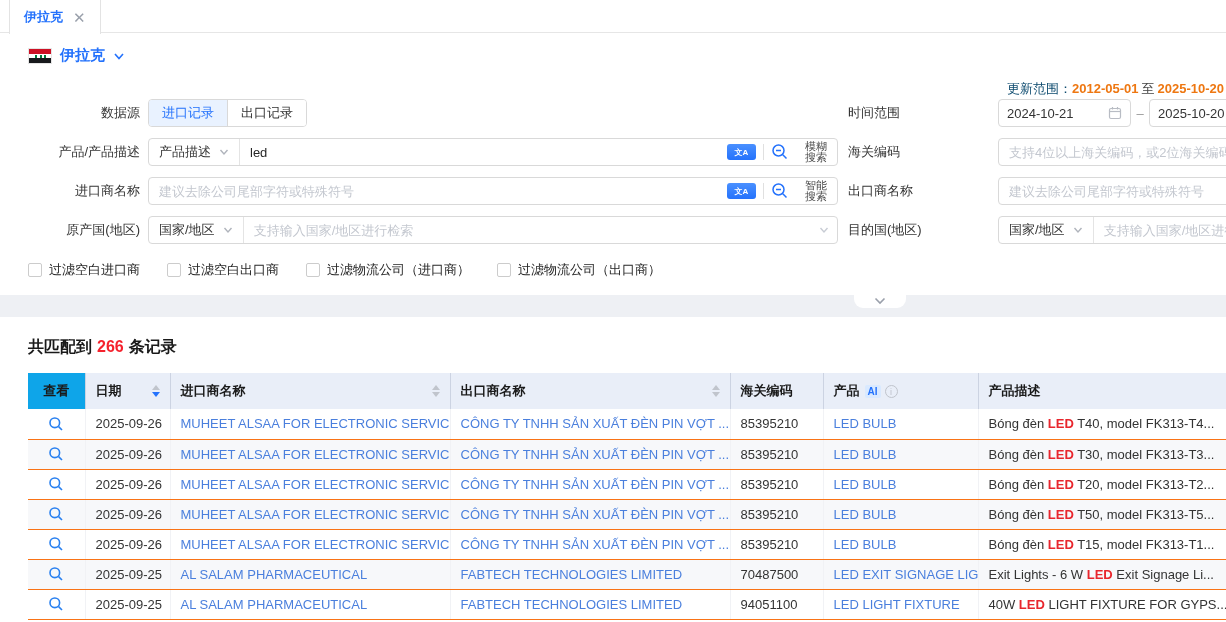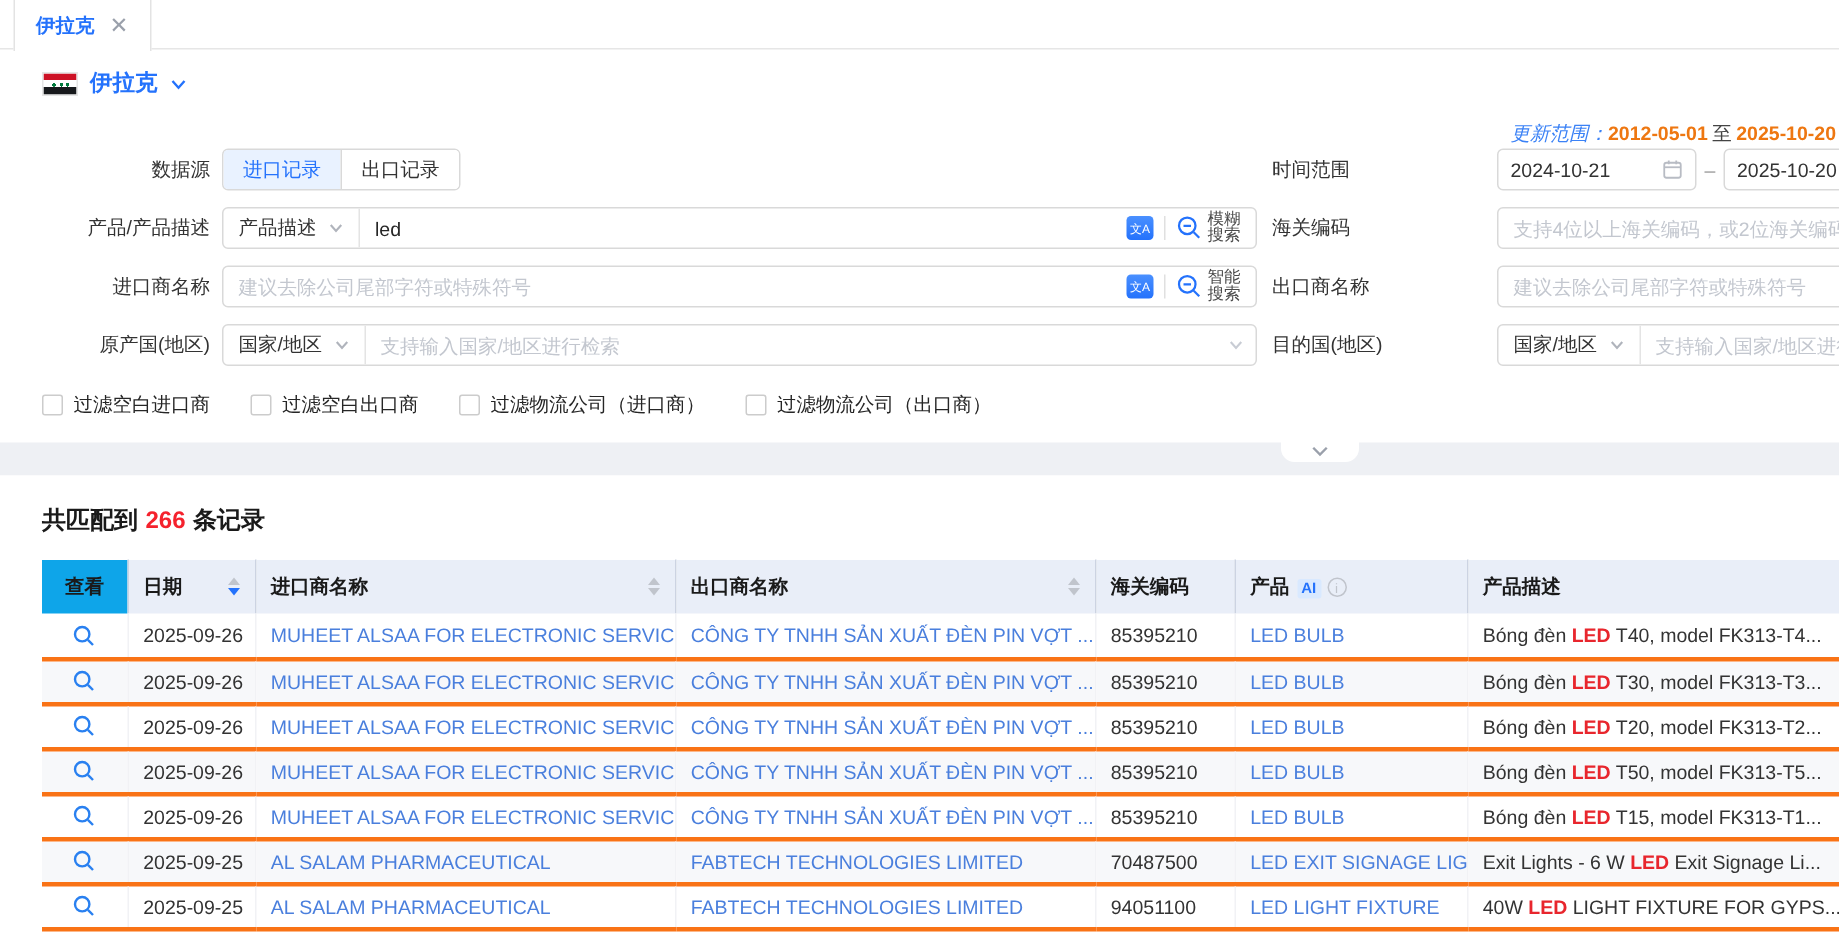--- a/index.html
+++ b/index.html
@@ -26,42 +26,42 @@
 
   
   .filter-section { position:relative; height:217px; background:#fff; }
   .frow { position:absolute; left:0; right:0; height:28px;padding-left:43px; }
   .lbl-left  { position:absolute; left:0;   width:140px; text-align:right; line-height:28px; color:#333; }
   .ctl-left  { position:absolute; left:148px; width:690px; height:28px; }
   .lbl-right { position:absolute; left:848px; width:140px; line-height:28px; color:#333; }
   .ctl-right { position:absolute; left:998px; width:400px; height:28px; }
 
   .update-range { position:absolute; top:2px; right:2px; font-size:13px; white-space:nowrap; }
-  .update-range .ur-label { color:#3b82f6;font-style:italic; }
+  .update-range .ur-label { color:#0c4a6e; }
   .update-range .ur-date { color:#ee7711; font-weight:bold; }
   .update-range .ur-mid { color:#444; margin:0 3px; }
 
   .toggle-group { display:inline-flex; height:28px; border:1px solid #d9d9d9; border-radius:4px; overflow:hidden; }
   .toggle-btn { display:flex; align-items:center; padding:0 13px; background:#fff; color:#333; cursor:pointer; }
   .toggle-btn + .toggle-btn { border-left:1px solid #d9d9d9; }
   .toggle-btn.active { background:#e9f2ff; color:#2472fc; }
 
   .input-group { display:flex; align-items:center; height:28px; border:1px solid #d9d9d9; border-radius:4px;
                  background:#fff; overflow:hidden; }
   .ig-select { display:flex; align-items:center; gap:8px; padding:0 10px; height:100%; flex:0 0 auto;
                border-right:1px solid #e4e4e4; color:#333; cursor:pointer; }
   .ig-input { flex:1 1 auto; height:100%; border:0; outline:none; padding:0 10px; font-size:13px;
               font-family:inherit; color:#262626; background:transparent; min-width:0; }
   .ig-input::placeholder { color:#c3c7cf; }
   .ig-tools { display:flex; align-items:center; gap:7px; padding:0 8px 0 4px; flex:0 0 auto; }
-  .translate-icon { display:flex; align-items:center; justify-content:center; width:18px; height:16px;
+  .translate-icon { display:flex; align-items:center; justify-content:center; width:29px; height:16px;
                     border-radius:3px; background:linear-gradient(#4a90ff,#2472fc); color:#fff; font-size:8px;
-                    font-weight:normal; cursor:pointer; letter-spacing:0; }
+                    font-weight:bold; cursor:pointer; letter-spacing:0; }
   .tool-sep { width:1px; height:16px; background:#e0e0e0; }
-  .search-btn { display:flex; align-items:center; gap:3px; cursor:pointer; }
+  .search-btn { display:flex; align-items:center; gap:16px; cursor:pointer; }
   .search-btn .search-label { width:24px; font-size:11px; line-height:11px; color:#4a4a4a; word-break:break-all; }
   .plain-input { width:100%; height:28px; border:1px solid #d9d9d9; border-radius:4px; padding:0 10px;
                  font-size:13px; font-family:inherit; color:#262626; outline:none; }
   .plain-input::placeholder { color:#c3c7cf; }
   .date-input { position:relative; display:inline-flex; align-items:center; width:133px; height:28px;
                 border:1px solid #d9d9d9; border-radius:4px; padding:0 8px; color:#333; background:#fff; }
   .date-input .dval { flex:1; }
   .range-dash { display:inline-block; width:18px; text-align:center; color:#999; }
   .chev-pad { padding-right:8px; }
 
@@ -77,21 +77,21 @@
   
   .results-panel { position:relative; height:350px; background:#fff; padding-top:20px; }
   .results-title { margin-left:28px; font-size:16px; font-weight:bold; color:#1a1a1a; }
   .results-title .count { color:#f5222d; margin:0 5px; }
 
   table.grid { margin:15px 0 0 28px; width:1198px; table-layout:fixed; border-collapse:collapse; }
   table.grid th { height:36px; background:#e9eef8; font-size:13px; font-weight:bold; color:#1a1a1a;
                   text-align:left; padding:0 10px; border-right:1px solid #ccd3e2; white-space:nowrap; overflow:hidden; }
   table.grid th:first-child { background:#0ea5e9; text-align:center; }
   table.grid th:last-child { border-right:0; }
-  table.grid td { height:30px; padding:0 10px; border-bottom:3px solid #f97316; border-right:1px solid #f1f2f5;
+  table.grid td { height:30px; padding:0 10px; border-bottom:1px solid #f97316; border-right:1px solid #f1f2f5;
                   white-space:nowrap; overflow:hidden; font-size:13px; color:#333; }
   table.grid td:last-child { border-right:0; }
   table.grid tbody tr:nth-child(even) { background:#f7f8fa; }
   .th-flex { display:flex; align-items:center; justify-content:space-between; }
   .th-flex .th-label { flex:0 0 auto; }
   .carets { display:inline-flex; flex-direction:column; gap:2px; margin-left:6px; }
   .caret-up { width:0; height:0; border-left:4px solid transparent; border-right:4px solid transparent;
               border-bottom:5px solid #c0c4cc; }
   .caret-down { width:0; height:0; border-left:4px solid transparent; border-right:4px solid transparent;
                 border-top:5px solid #c0c4cc; }

